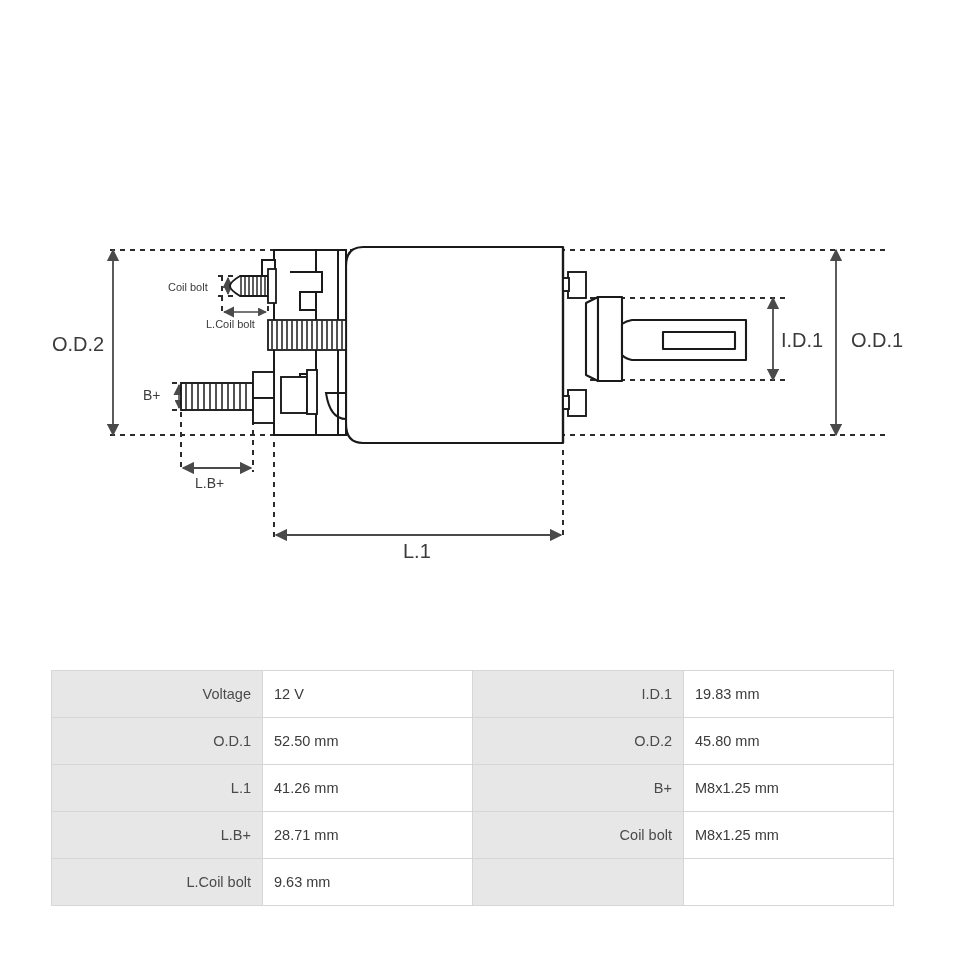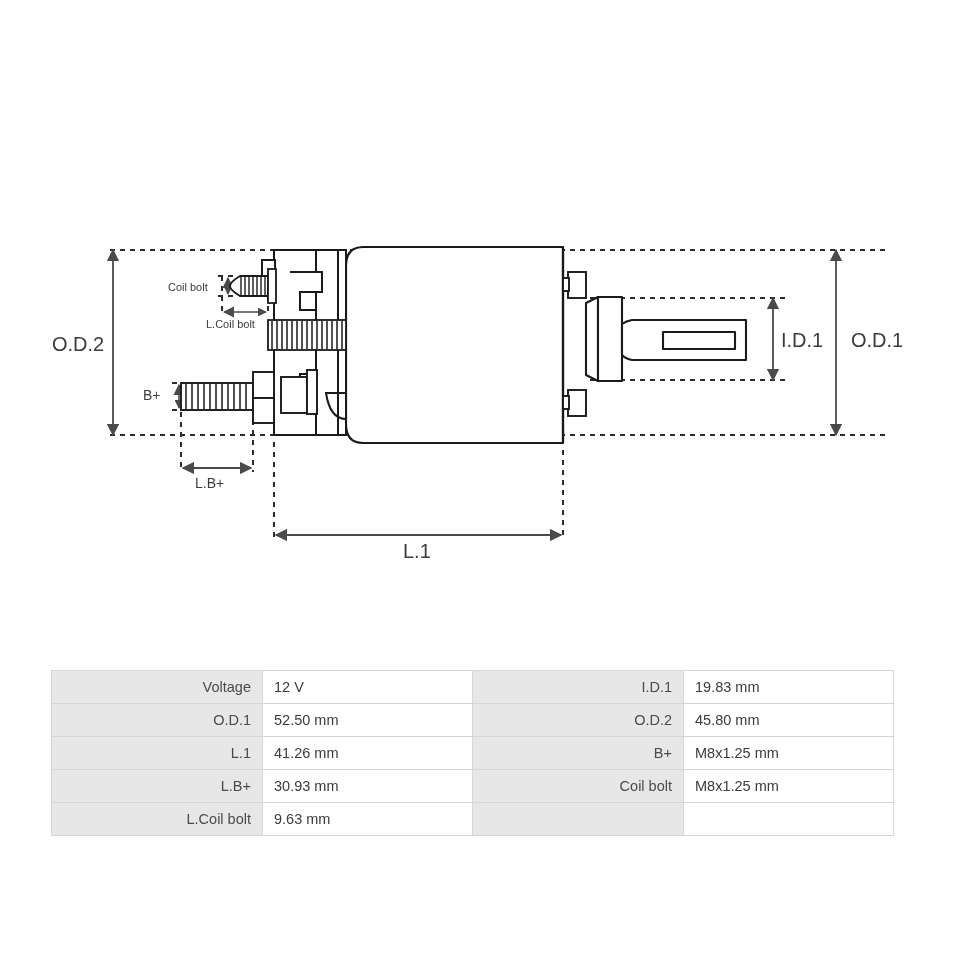--- a/index.html
+++ b/index.html
@@ -45,21 +45,21 @@
     width: 842px;
   }
   table.spec-table {
     border-collapse: collapse;
     width: 842px;
     table-layout: fixed;
     font-size: 14.5px;
   }
   table.spec-table td {
     height: 30px;
-    padding: 1px 11px;
+    padding: 8px 11px;
     border: 1px solid #d6d6d6;
     vertical-align: middle;
     white-space: nowrap;
     overflow: hidden;
     text-overflow: ellipsis;
   }
   td.lbl {
     background: #e7e7e7;
     text-align: right;
     color: #4a4a4a;
@@ -268,21 +268,21 @@
         <td class="val">45.80 mm</td>
       </tr>
       <tr>
         <td class="lbl">L.1</td>
         <td class="val">41.26 mm</td>
         <td class="lbl">B+</td>
         <td class="val">M8x1.25 mm</td>
       </tr>
       <tr>
         <td class="lbl">L.B+</td>
-        <td class="val">30.93 mm</td>
+        <td class="val">28.71 mm</td>
         <td class="lbl">Coil bolt</td>
         <td class="val">M8x1.25 mm</td>
       </tr>
       <tr>
         <td class="lbl">L.Coil bolt</td>
         <td class="val">9.63 mm</td>
         <td class="lbl empty"></td>
         <td class="val empty"></td>
       </tr>
     </tbody>

